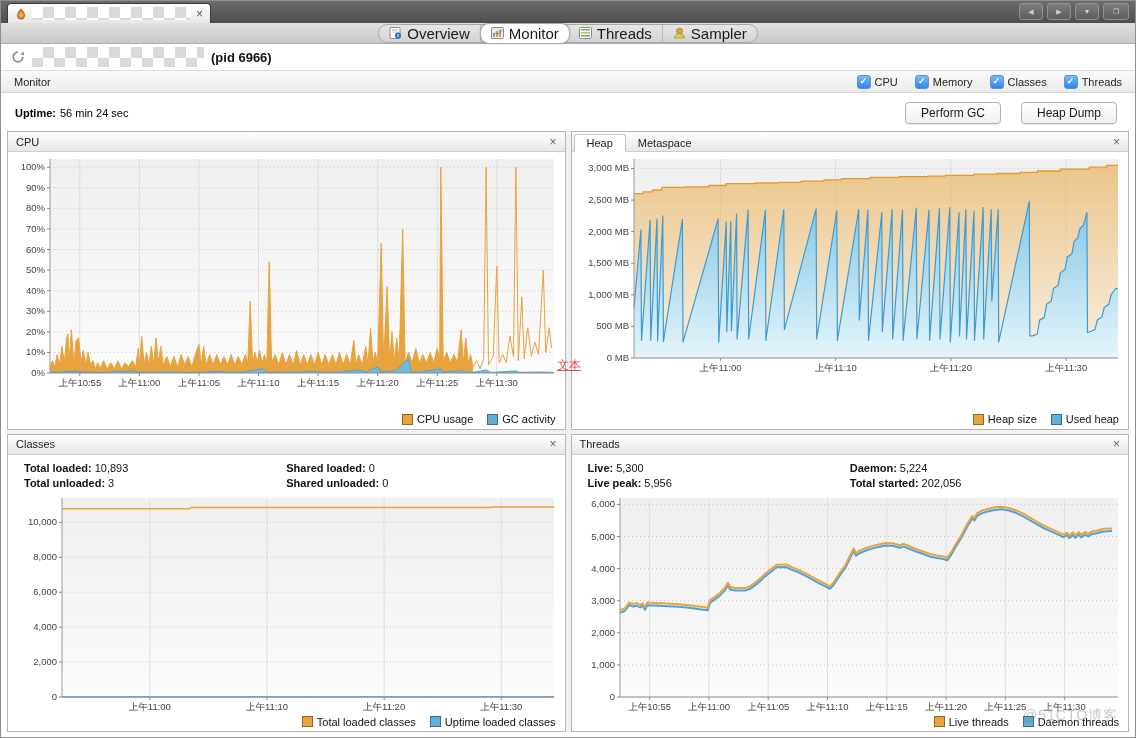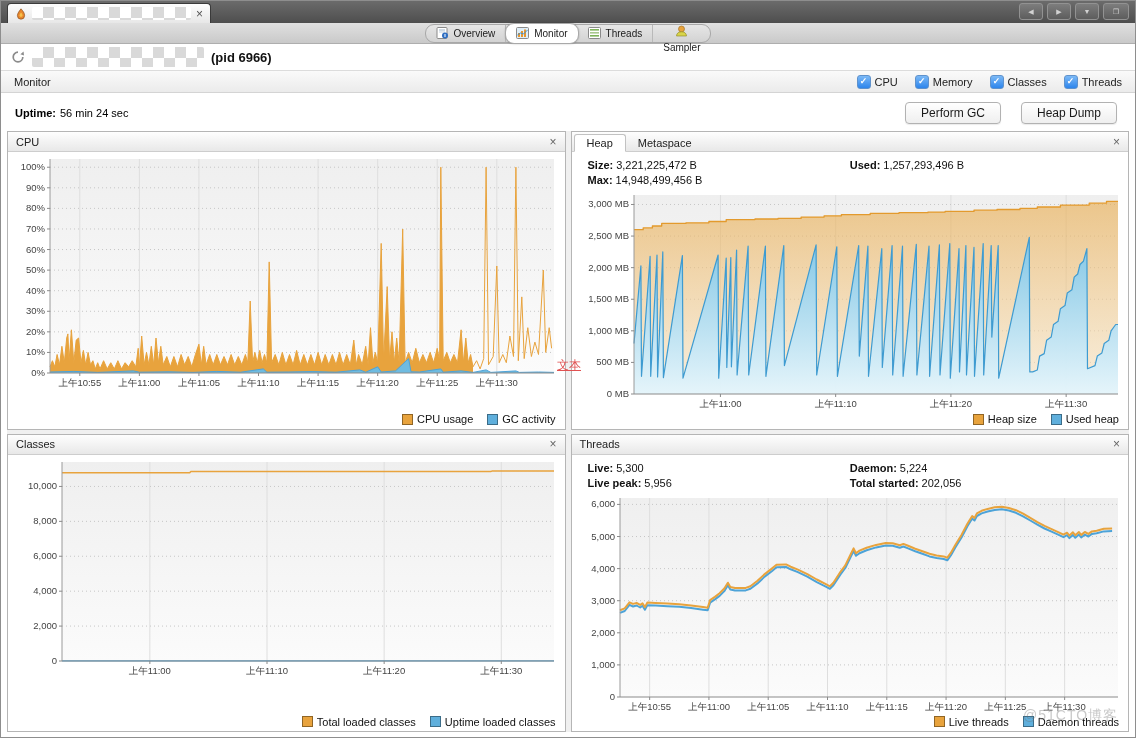--- a/index.html
+++ b/index.html
@@ -12,22 +12,22 @@
   .checker{background-color:#fff;background-image:linear-gradient(45deg,#d9d9d9 25%,transparent 25%,transparent 75%,#d9d9d9 75%),linear-gradient(45deg,#d9d9d9 25%,transparent 25%,transparent 75%,#d9d9d9 75%);background-size:22px 22px;background-position:0 0,11px 11px;}
   .doc-tab-label{flex:1;height:13px;border-radius:2px;}
   .tab-close{color:#555;font-size:12px;line-height:1;cursor:default;}
   .tabstrip-buttons{margin-left:auto;display:flex;gap:4px;align-items:center;padding-bottom:3px;}
   .nav-btn{width:22px;height:15px;background:linear-gradient(#7d7d7d,#5d5d5d);border:1px solid #929292;border-radius:3px;color:#d2d2d2;font-size:7px;display:flex;align-items:center;justify-content:center;}
   .nav-btn.wide{width:24px;}
 
   
   .toolbar{height:20px;background:linear-gradient(#e0e0e0,#c9c9c9);border-bottom:1px solid #aeaeae;display:flex;justify-content:center;align-items:center;}
   .seg-group{display:flex;align-items:center;background:linear-gradient(#e6e6e6,#d3d3d3);border:1px solid #a8a8a8;border-radius:9px;height:17px;}
-  .seg{display:flex;gap:5px;align-items:center;padding:0 10px;font-size:10px;color:#1a1a1a;height:100%;border-right:1px solid #b9b9b9;}
-  .seg:last-child{border-right:none;flex-direction:column;}
+  .seg{display:flex;gap:5px;align-items:center;padding:0 10px;font-size:15px;color:#1a1a1a;height:100%;border-right:1px solid #b9b9b9;}
+  .seg:last-child{border-right:none;}
   .seg.selected{background:#fff;border:1px solid #a9a9a9;border-radius:9px;height:19px;margin:0 -1px;box-shadow:0 0 2px rgba(0,0,0,.25);}
   .seg .ic{width:13px;height:12px;flex:0 0 auto;}
 
   
   .app-header{height:26px;display:flex;align-items:center;gap:7px;padding:0 10px;background:#fff;}
   .app-name-redacted{width:172px;height:20px;border-radius:2px;}
   .pid{font-weight:bold;font-size:13px;color:#111;}
 
   
   .monitor-bar{height:21px;background:linear-gradient(#fafafa,#ebebeb);border-top:1px solid #dcdcdc;border-bottom:1px solid #d4d4d4;display:flex;align-items:center;padding:0 13px;font-size:11px;color:#222;}
@@ -267,25 +267,20 @@
         </div>
     </div>
 
     <div class="panel">
       <div class="panel-header tabbed">
         <span class="htab active">Heap</span>
         <span class="htab">Metaspace</span>
         <span class="htab-spacer"></span>
         <span class="panel-close">×</span>
       </div>
-      <div class="panel-stats">
-        <span class="stat"><b>Size:</b><span>3,221,225,472 B</span></span>
-        <span class="stat"><b>Used:</b><span>1,257,293,496 B</span></span>
-        <span class="stat"><b>Max:</b><span>14,948,499,456 B</span></span>
-      </div>
       <div class="chart-wrap"><svg width="545" height="221">
             <defs>
               <linearGradient id="g1bg" x1="0" y1="0" x2="0" y2="1">
                 <stop offset="0%" stop-color="#efefef"></stop>
                 <stop offset="100%" stop-color="#fbfbfb"></stop>
               </linearGradient>
               <linearGradient id="g1s0" x1="0" y1="0" x2="0" y2="1">
                 <stop offset="0%" stop-color="rgba(233,172,78,0.62)"></stop>
                 <stop offset="100%" stop-color="rgba(247,228,196,0.55)"></stop>
               </linearGradient>
@@ -343,20 +338,26 @@
             <span class="sw" style="background: rgb(95, 175, 220);"></span>
             <span>Used heap</span>
           </span>
         </div>
     </div>
 
     <div class="panel">
       <div class="panel-header">
         <span class="ph-title">Classes</span>
         <span class="panel-close">×</span>
+      </div>
+      <div class="panel-stats">
+        <span class="stat"><b>Total loaded:</b><span>10,893</span></span>
+        <span class="stat"><b>Shared loaded:</b><span>0</span></span>
+        <span class="stat"><b>Total unloaded:</b><span>3</span></span>
+        <span class="stat"><b>Shared unloaded:</b><span>0</span></span>
       </div>
       <div class="chart-wrap"><svg width="545" height="221">
             <defs>
               <linearGradient id="g2bg" x1="0" y1="0" x2="0" y2="1">
                 <stop offset="0%" stop-color="#efefef"></stop>
                 <stop offset="100%" stop-color="#fbfbfb"></stop>
               </linearGradient>
             </defs>
             <rect x="48" y="5" width="492" height="199" fill="url(#g2bg)"></rect>
             <line x1="135.85714285714286" y1="5" x2="135.85714285714286" y2="204" stroke="#dedede" stroke-width="1"></line>

